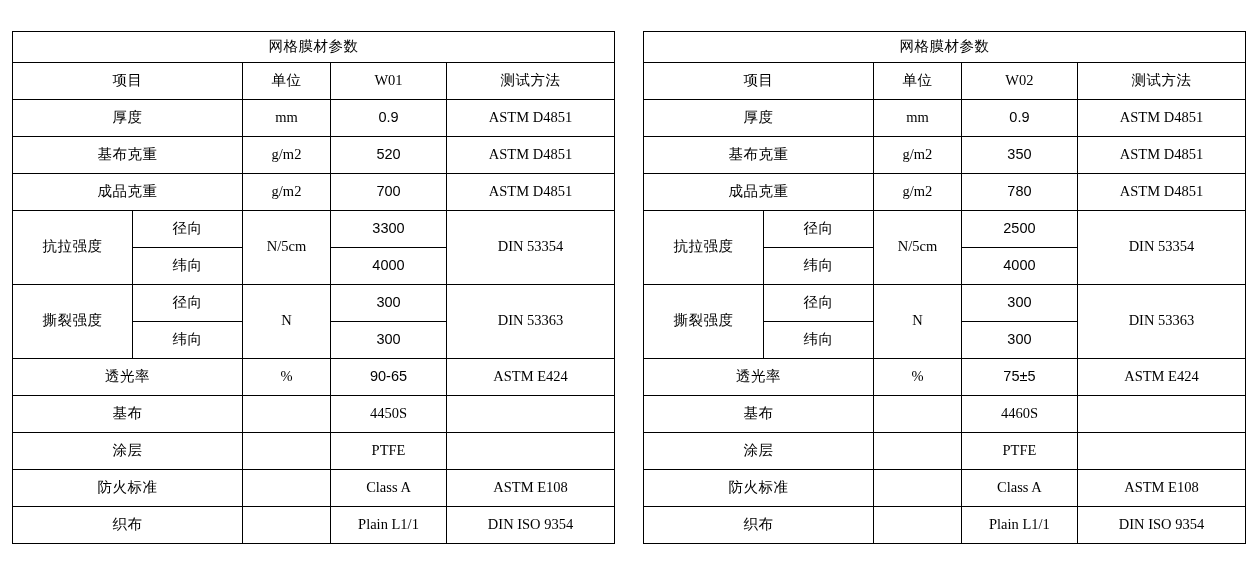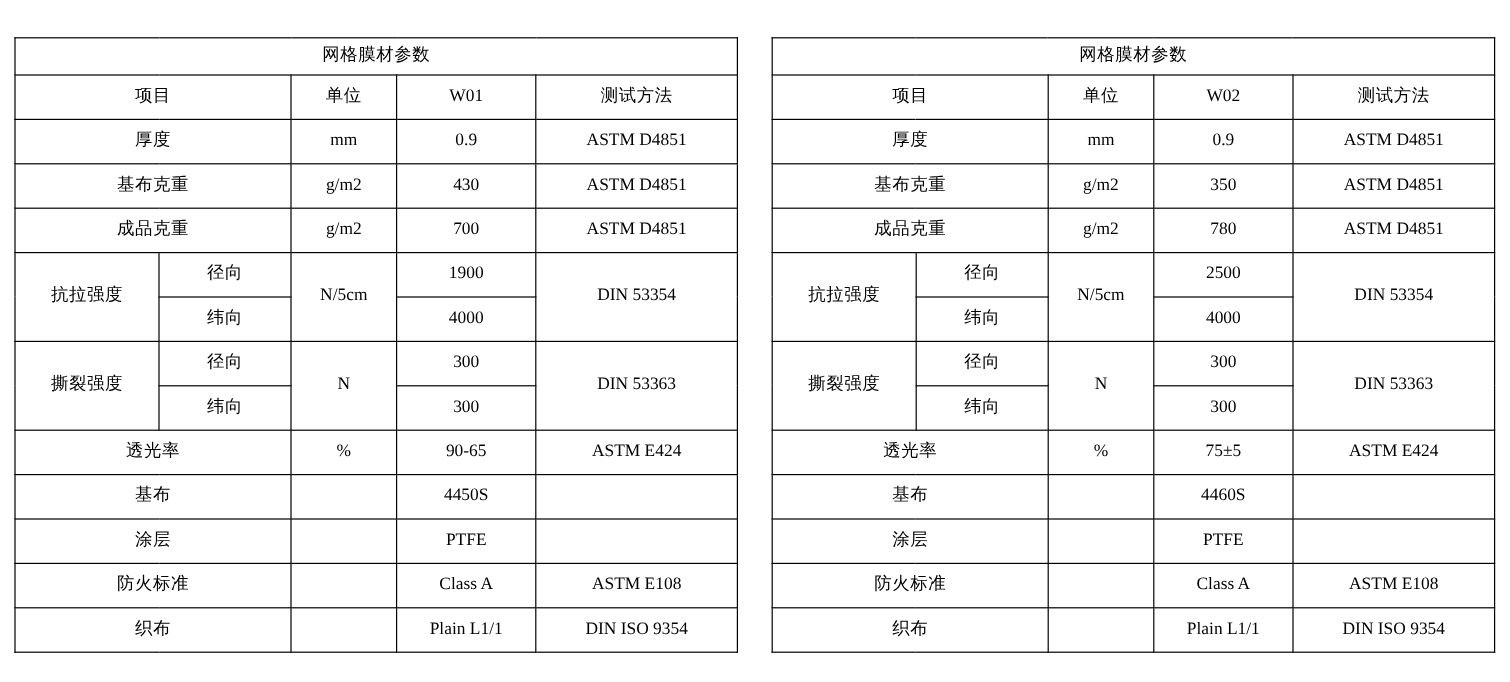--- a/index.html
+++ b/index.html
@@ -46,21 +46,21 @@
   .cn {
     font-family: "DejaVu Sans", "Liberation Sans", sans-serif;
     font-size: 13.5px;
     letter-spacing: 0.5px;
   }
   .en {
     font-family: Liberation Serif, serif;
     font-size: 14.5px;
   }
   .num {
-    font-family: Liberation Serif, serif;
+    font-family: Liberation Sans, sans-serif;
     font-size: 14px;
   }
   td.sub {
     height: 30px;
   }
   
   col.c-item  { width: 120px; }
   col.c-sub   { width: 110px; }
   col.c-unit  { width: 88px; }
   col.c-val   { width: 116px; }
@@ -92,35 +92,35 @@
 
       <tr>
         <td class="cn" colspan="2">厚度</td>
         <td class="en">mm</td>
         <td class="num">0.9</td>
         <td class="en">ASTM D4851</td>
       </tr>
       <tr>
         <td class="cn" colspan="2">基布克重</td>
         <td class="en">g/m2</td>
-        <td class="num">430</td>
+        <td class="num">520</td>
         <td class="en">ASTM D4851</td>
       </tr>
       <tr>
         <td class="cn" colspan="2">成品克重</td>
         <td class="en">g/m2</td>
         <td class="num">700</td>
         <td class="en">ASTM D4851</td>
       </tr>
 
       <tr>
         <td class="cn sub" rowspan="2">抗拉强度</td>
         <td class="cn sub">径向</td>
         <td class="en sub" rowspan="2">N/5cm</td>
-        <td class="num sub">1900</td>
+        <td class="num sub">3300</td>
         <td class="en sub" rowspan="2">DIN 53354</td>
       </tr>
       <tr>
         <td class="cn sub">纬向</td>
         <td class="num sub">4000</td>
       </tr>
 
       <tr>
         <td class="cn sub" rowspan="2">撕裂强度</td>
         <td class="cn sub">径向</td>

